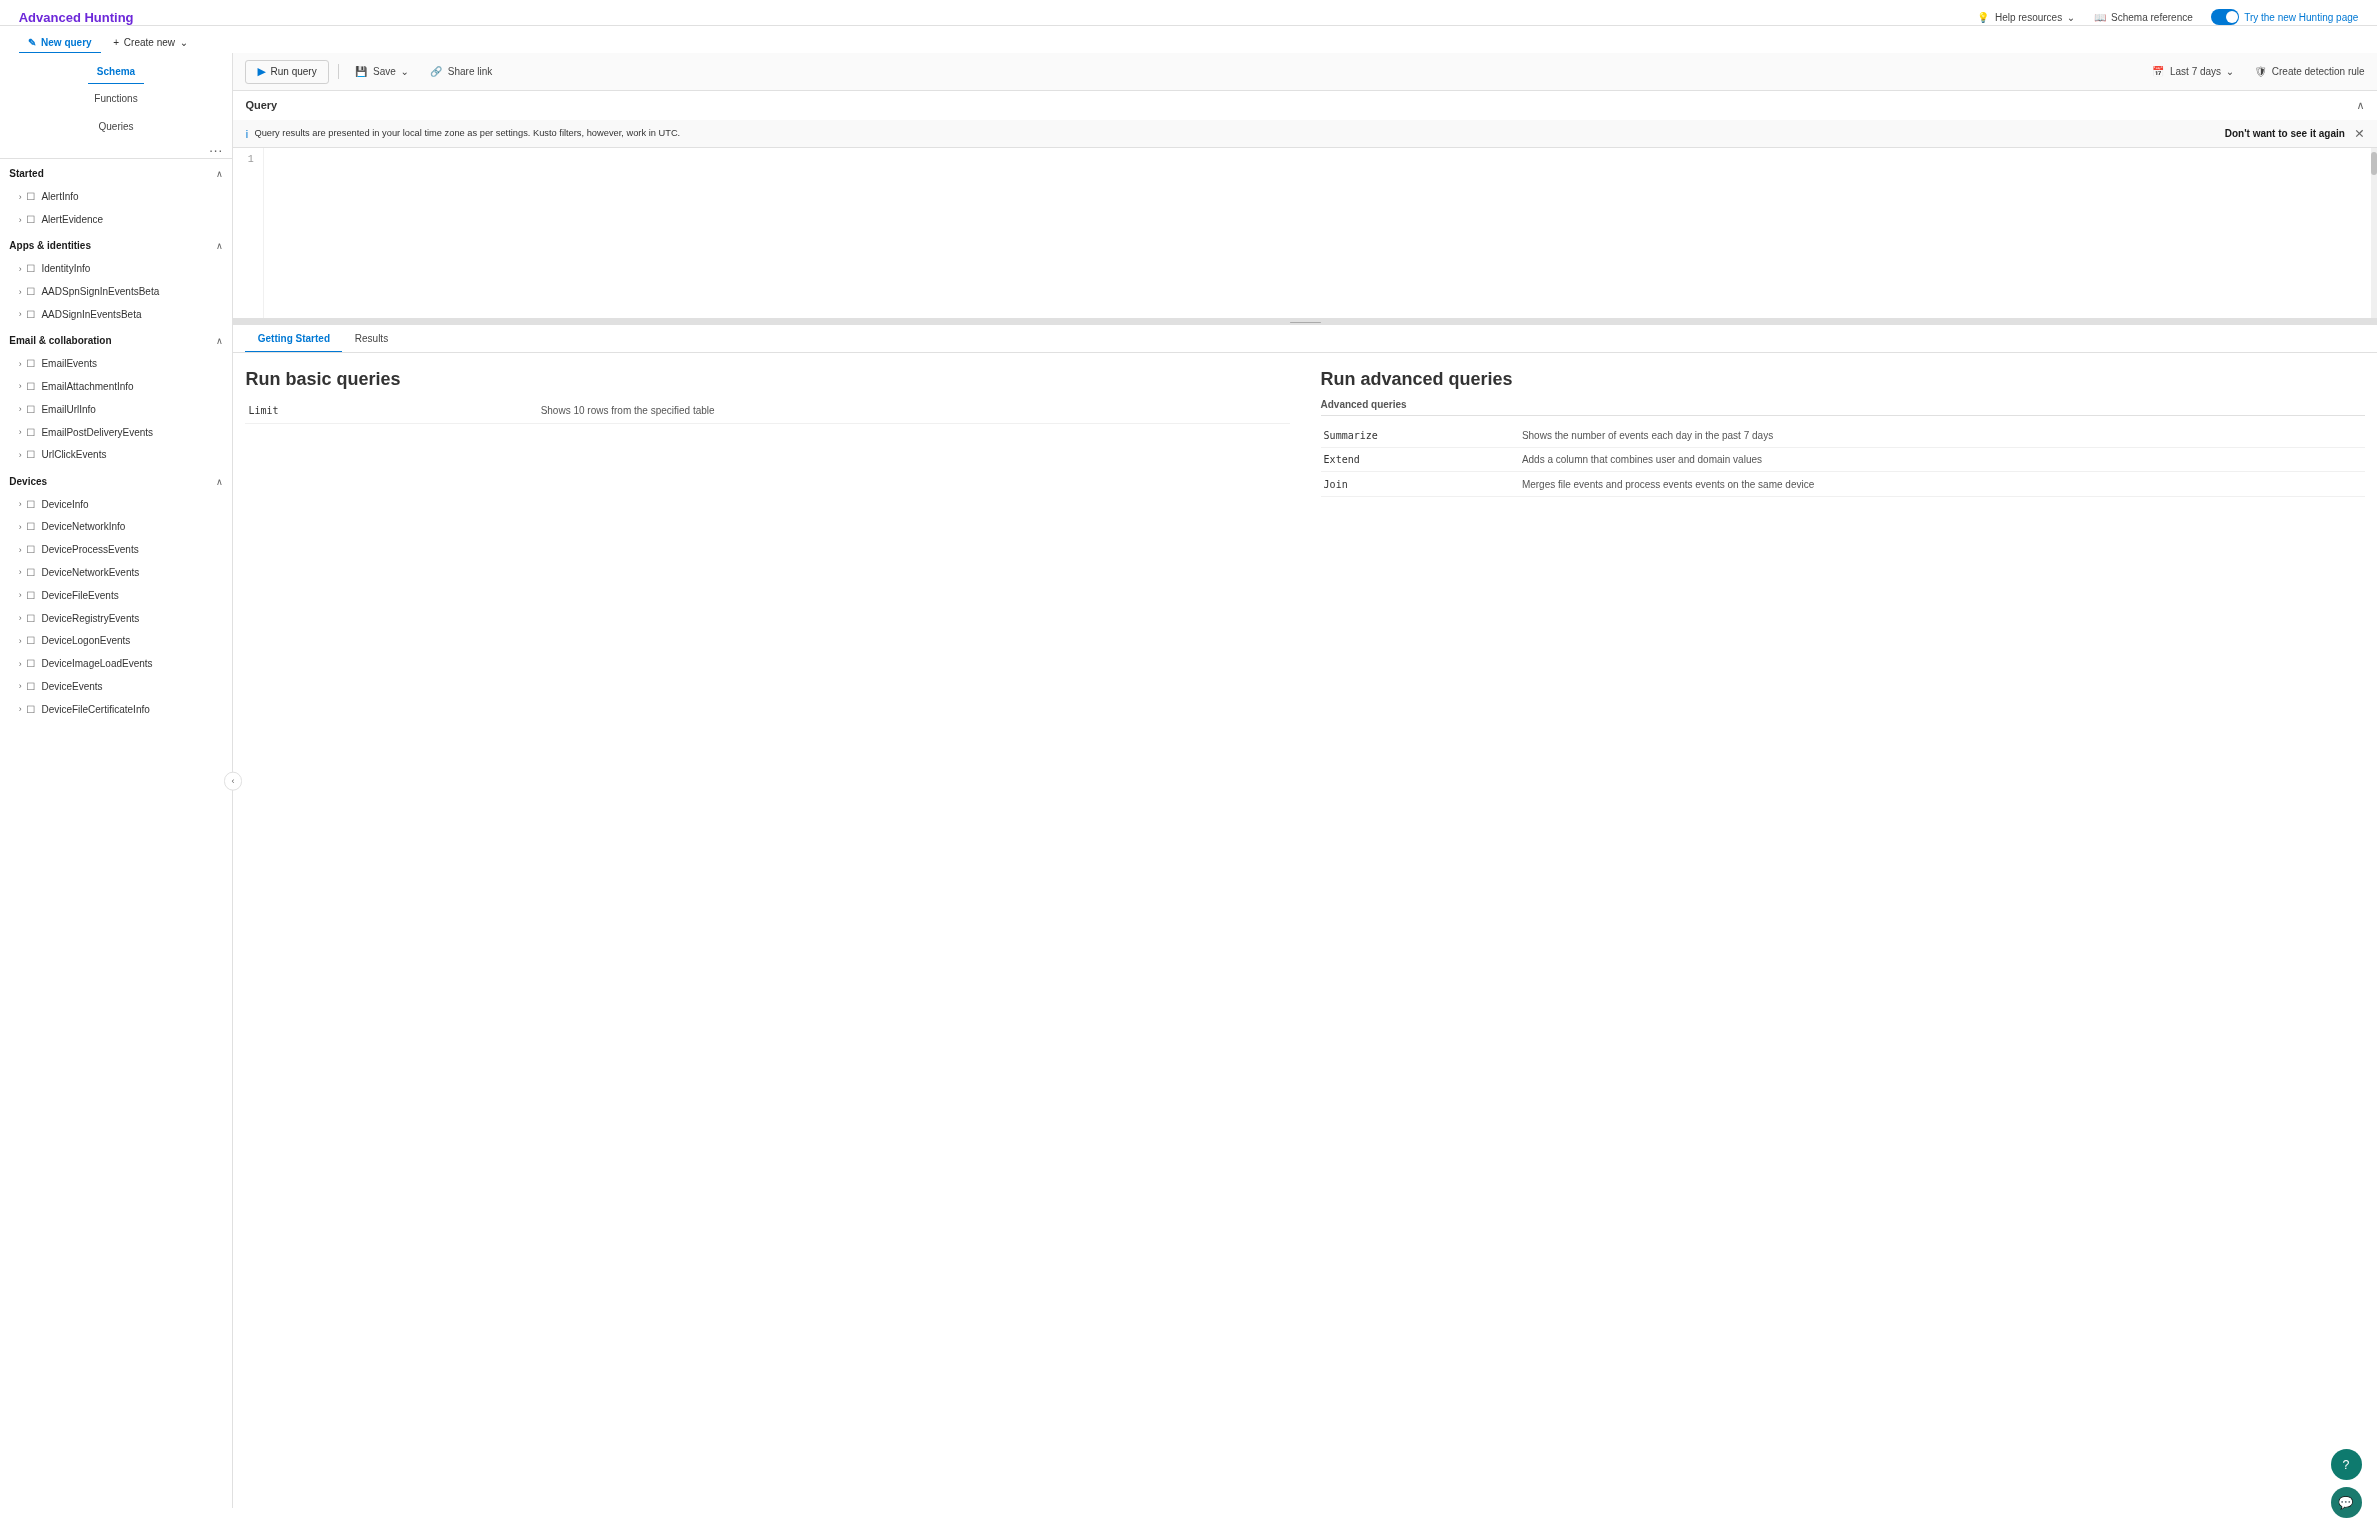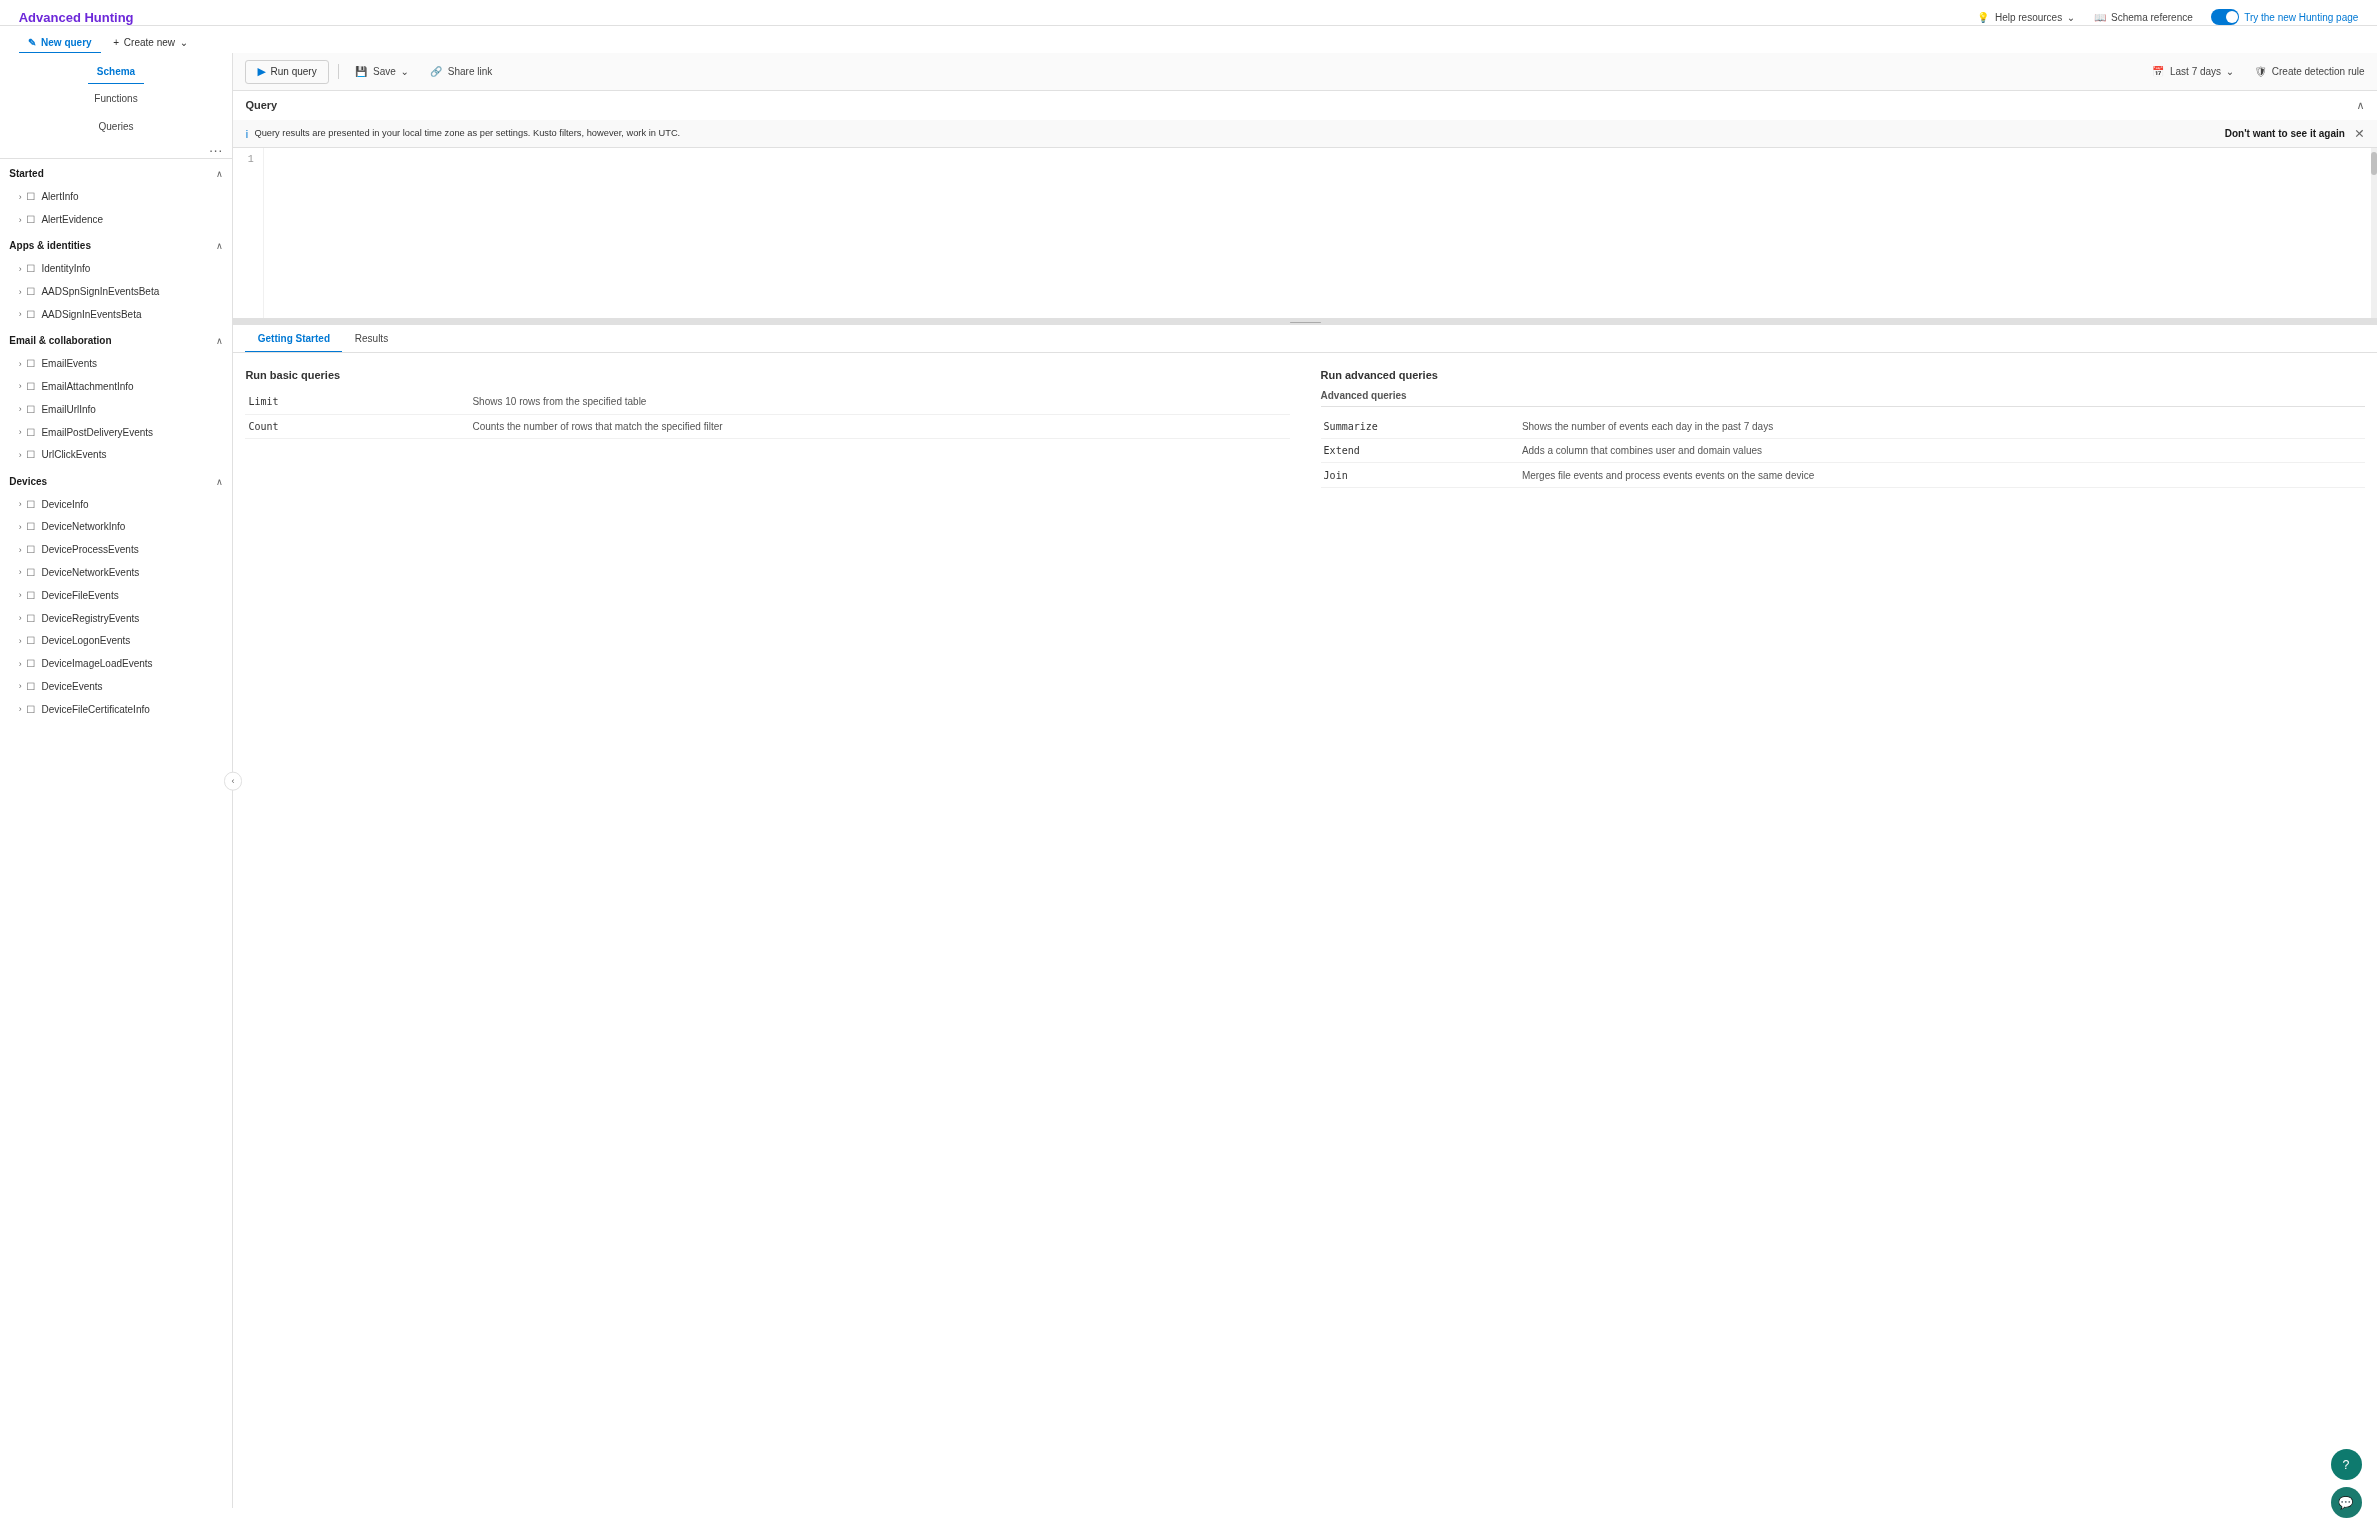--- a/index.html
+++ b/index.html
@@ -78,21 +78,21 @@
 
     
     .results-section { flex: 1; overflow-y: auto; }
     .results-tabs { display: flex; border-bottom: 0.8px solid #e0e0e0; padding: 0 12.4px; }
     .results-tab { padding: 7.8px 12.4px; font-size: 10px; cursor: pointer; border-bottom: 1.6px solid transparent; color: #444; }
     .results-tab.active { border-bottom: 1.6px solid #0078d4; color: #0078d4; font-weight: 600; }
 
     .getting-started-content { padding: 15.5px 12.4px; }
     .gs-columns { display: flex; gap: 31px; }
     .gs-column { flex: 1; }
-    .gs-column-title { font-size: 11px; font-weight: 600; margin-bottom: 9.3px; }
+    .gs-column-title { font-size: 18px; font-weight: 600; margin-bottom: 9.3px; }
     .gs-sub-title { font-size: 10px; font-weight: 600; color: #555; margin-bottom: 7.8px; padding-bottom: 4.7px; border-bottom: 0.8px solid #e0e0e0; }
     .gs-table { width: 100%; border-collapse: collapse; font-size: 10px; }
     .gs-table tr { border-bottom: 0.8px solid #f0f0f0; }
     .gs-table td { padding: 6.2px 3.1px; vertical-align: top; }
     .gs-table td:first-child { font-family: 'Consolas', monospace; color: #333; font-weight: 500; min-width: 70px; }
     .gs-table td:last-child { color: #555; }
 
     
     .sidebar::-webkit-scrollbar { width: 4.7px; }
     .sidebar::-webkit-scrollbar-thumb { background: #c0c0c0; border-radius: 2.3px; }
@@ -394,24 +394,20 @@
 
       <div class="getting-started-content">
         <div class="gs-columns">
           <div class="gs-column">
             <div class="gs-column-title">Run basic queries</div>
             <table class="gs-table">
               <tbody>
                 <tr>
                   <td>Limit</td>
                   <td>Shows 10 rows from the specified table</td>
-                </tr>
-                <tr>
-                  <td>Count</td>
-                  <td>Counts the number of rows that match the specified filter</td>
                 </tr>
               </tbody>
             </table>
           </div>
           <div class="gs-column">
             <div class="gs-column-title">Run advanced queries</div>
             <div class="gs-sub-title">Advanced queries</div>
             <table class="gs-table">
               <tbody>
                 <tr>

